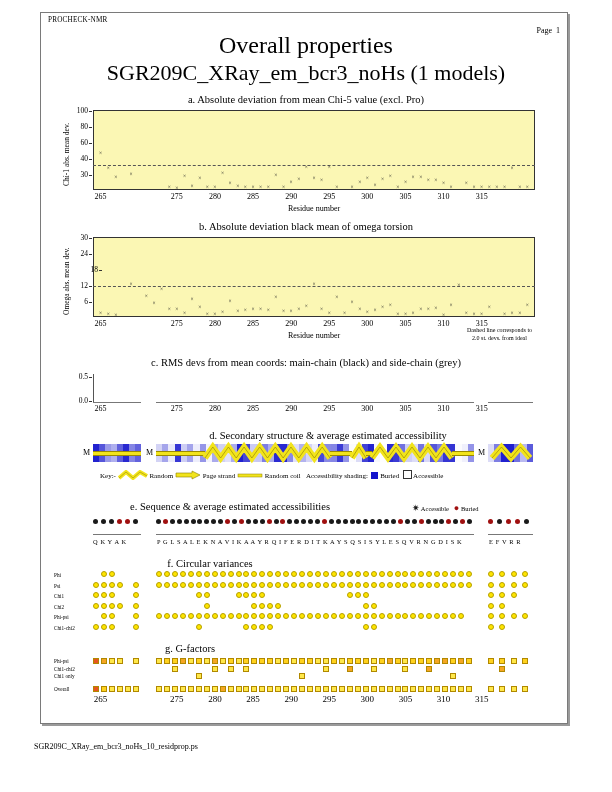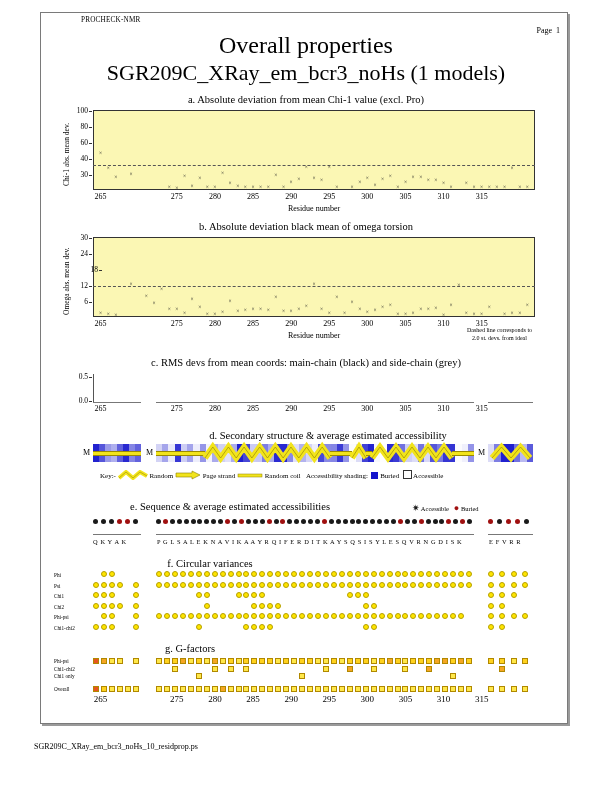--- a/index.html
+++ b/index.html
@@ -1,18 +1,18 @@
 <!DOCTYPE html>
 <html><head>
 <meta charset="utf-8">
 <style>
   html,body{margin:0;padding:0;background:#ffffff;}
   body{width:612px;height:792px;font-family:"Liberation Serif",serif;color:#000;position:relative;overflow:hidden;}
   .page{position:absolute;left:40px;top:12px;width:528px;height:712px;border:1px solid #7a7a7a;box-shadow:2px 2px 0 #9a9a9a;background:#fff;box-sizing:border-box;}
-  .hdr-left{position:absolute;left:48px;top:16px;font-size:7.2px;letter-spacing:.2px;margin-left:33px;}
+  .hdr-left{position:absolute;left:48px;top:16px;font-size:7.2px;letter-spacing:.2px;}
   .hdr-right{position:absolute;right:52px;top:26px;font-size:8px;}
   .title1{position:absolute;left:0;right:0;top:32px;text-align:center;font-size:24px;}
   .title2{position:absolute;left:0;right:0;top:60px;text-align:center;font-size:22px;}
 
   .panel-title{position:absolute;font-size:10.5px;text-align:center;}
 
   
   .plot{position:absolute;background:#fbf7b4;border:1px solid #333;box-sizing:border-box;}
   .axis-lbl-y{position:absolute;font-size:7.5px;transform-origin:0 0;transform:rotate(-90deg);white-space:nowrap;}
   .tick-y{position:absolute;font-size:7.5px;text-align:right;width:22px;}
@@ -56,21 +56,21 @@
 <div class="page"></div>
 
 <div class="hdr-left">PROCHECK-NMR</div>
 <div class="hdr-right">
   <span>Page</span>&nbsp;&nbsp;<span>1</span>
 </div>
 
 <div class="title1">Overall properties</div>
 <div class="title2">SGR209C_XRay_em_bcr3_noHs (1 models)</div>
 
-<div class="panel-title" style="left:0;right:0;top:94px;">a. Absolute deviation from mean Chi-1 value (excl. Pro)</div>
+<div class="panel-title" style="left:0;right:0;top:94px;">a. Absolute deviation from mean Chi-5 value (excl. Pro)</div>
 <div id="plotA" class="plot" style="left:93px;top:110px;width:442px;height:80px;"></div>
 <div class="axis-lbl-y" style="left:62px;top:186px;">Chi-1 abs. mean dev.</div>
 <div id="aTicksY">
     <div class="tick-y" style="left:66px;top:106px;">100</div>
     <div class="tick-y" style="left:66px;top:122px;">80</div>
     <div class="tick-y" style="left:66px;top:138px;">60</div>
     <div class="tick-y" style="left:66px;top:154px;">40</div>
     <div class="tick-y" style="left:66px;top:170px;">30</div>
   </div>
 <div id="aTicksX">

